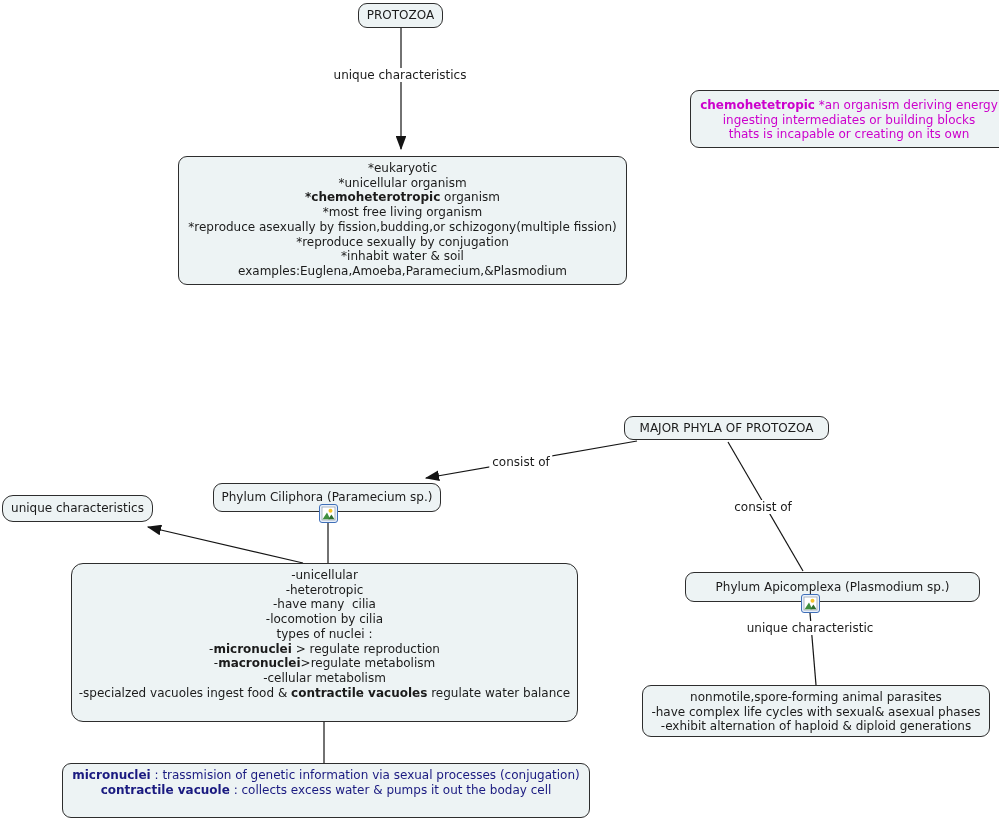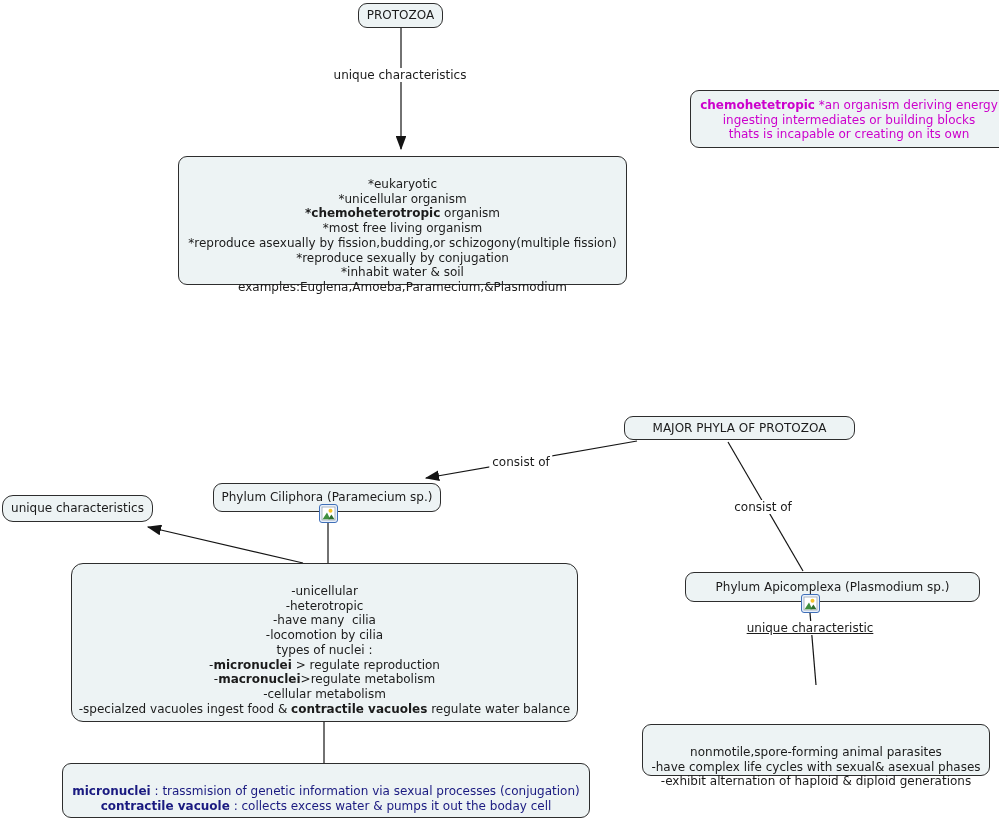--- a/index.html
+++ b/index.html
@@ -7,21 +7,21 @@
     position:relative;width:999px;height:822px;background:#ffffff;overflow:hidden;
     font-family:"DejaVu Sans","Liberation Sans",sans-serif;
   }
   #wires{position:absolute;left:0;top:0;z-index:1;}
   .node{
     position:absolute;box-sizing:border-box;z-index:2;
     background:#edf3f4;border:1px solid #2d2d2d;border-radius:9px;
     color:#1b1b1b;font-size:12px;line-height:14.7px;text-align:center;
   }
   .node.single{display:flex;align-items:center;justify-content:center;white-space:nowrap;}
-  .node.multi{padding-top:20px;}
+  .node.multi{padding-top:4px;}
   .ln{white-space:pre;}
   .ln b{font-weight:bold;}
   .node.note{color:#cc00cc;padding-top:7px;}
   .node.navy{color:#1a1a80;}
   .linklabel{
     position:absolute;z-index:2;background:#ffffff;padding:0 3px;
     color:#1b1b1b;font-size:12px;line-height:14px;white-space:nowrap;
     transform:translateX(-50%);
   }
   .res-icon{position:absolute;z-index:3;width:19px;height:19px;}
@@ -62,21 +62,21 @@
       <div class="ln"><span>*inhabit water &amp; soil</span></div>
       <div class="ln"><span>examples:Euglena,Amoeba,Paramecium,&amp;Plasmodium</span></div>
     </div>
 
   <div class="node multi note" style="left:678px;top:90px;width:318px;height:58px;margin-left:12px;">
       <div class="ln"><b>chemohetetropic</b><span> *an organism deriving energy</span></div>
       <div class="ln"><span>ingesting intermediates or building blocks</span></div>
       <div class="ln"><span>thats is incapable or creating on its own</span></div>
     </div>
 
-  <div class="node single" style="left:624px;top:416px;width:231px;height:24px;">
+  <div class="node single" style="left:624px;top:416px;width:205px;height:24px;">
     <span>MAJOR PHYLA OF PROTOZOA</span>
   </div>
 
   <div class="node single" style="left:213px;top:483px;width:228px;height:29px;">
     <span>Phylum Ciliphora (Paramecium sp.)</span>
   </div>
 
   <div class="node single" style="left:2px;top:495px;width:151px;height:27px;border-radius:11px;">
     <span>unique characteristics</span>
   </div>
@@ -95,33 +95,33 @@
 
   <div class="node multi navy" style="left:62px;top:763px;width:528px;height:55px;text-align:center;">
       <div class="ln"><b>micronuclei</b><span> : trassmision of genetic information via sexual processes (conjugation)</span></div>
       <div class="ln"><b>contractile vacuole</b><span> : collects excess water &amp; pumps it out the boday cell</span></div>
     </div>
 
   <div class="node single" style="left:685px;top:572px;width:295px;height:30px;">
     <span>Phylum Apicomplexa (Plasmodium sp.)</span>
   </div>
 
-  <div class="node multi" style="left:642px;top:685px;width:348px;height:52px;margin-top:39px;">
+  <div class="node multi" style="left:642px;top:685px;width:348px;height:52px;">
       <div class="ln"><span>nonmotile,spore-forming animal parasites</span></div>
       <div class="ln"><span>-have complex life cycles with sexual&amp; asexual phases</span></div>
       <div class="ln"><span>-exhibit alternation of haploid &amp; diploid generations</span></div>
     </div>
 
   <div class="linklabel" style="left:400px;top:68px;">unique characteristics</div>
 
   <div class="linklabel" style="left:521px;top:455px;">consist of</div>
 
   <div class="linklabel" style="left:763px;top:500px;">consist of</div>
 
-  <div class="linklabel" style="left:810px;top:621px;text-decoration:underline;">unique characteristic</div>
+  <div class="linklabel" style="left:810px;top:621px;">unique characteristic</div>
 
   <svg class="res-icon" style="left:319px;top:504px;" viewBox="0 0 19 19">
     <rect x="0.5" y="0.5" width="18" height="18" rx="2.5" fill="#e8f0fb" stroke="#3f6fb8"></rect>
     <rect x="3" y="3" width="13" height="13" fill="#ffffff" stroke="#9aa6b5" stroke-width="0.8"></rect>
     <circle cx="11.5" cy="6.8" r="2" fill="#f4c22a"></circle>
     <polygon points="3.6,15.2 8,8.6 11.3,15.2" fill="#3f8f3f"></polygon>
     <polygon points="9.2,15.2 12.4,10.4 15.4,15.2" fill="#2e6e2e"></polygon>
   </svg>
 
   <svg class="res-icon" style="left:801px;top:594px;" viewBox="0 0 19 19">

